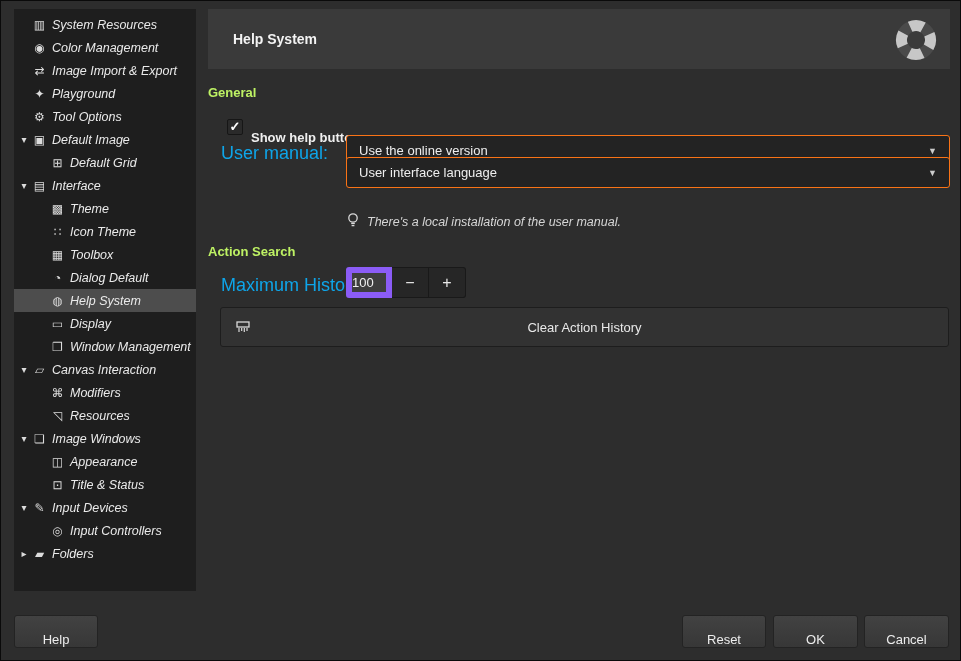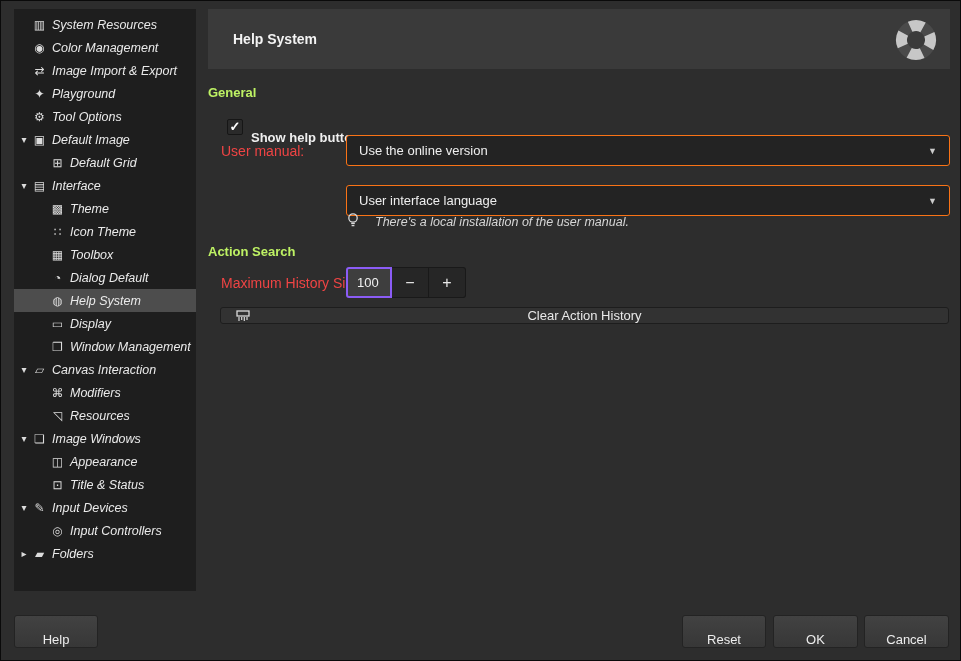--- a/index.html
+++ b/index.html
@@ -44,50 +44,50 @@
   #general-title { top:84px; }
   #action-search-title { top:243px; }
 
   .checkbox-row { position:absolute; left:226px; top:108px; display:flex; align-items:center; gap:8px; }
   .checkbox {
     width:16px; height:16px; background:#2a2a2a; border:1px solid #161616; border-radius:2px;
     color:#ffffff; font-size:13px; line-height:14px; text-align:center; font-weight:bold;
   }
   .checkbox-label { font-size:13px; color:#efefef; font-weight:bold;margin-top:21px; }
 
-  .field-label { position:absolute; left:220px; font-size:14px; color:#ef4444; }
+  .field-label { position:absolute; left:220px; font-size:18px; color:#0ea5e9; }
   #user-manual-label { top:142px; }
   #max-history-label { top:274px; }
 
   .dropdown {
     position:absolute; left:345px; width:604px; height:31px;
     background:#232323; border:1px solid #f97316; border-radius:3px;
     display:flex; align-items:center; padding:0 12px; font-size:13px; color:#eeeeee;
   }
   #dropdown-user-manual { top:134px; }
-  #dropdown-language { top:184px; }
+  #dropdown-language { top:156px; }
   .chev { margin-left:auto; font-size:9px; color:#cccccc; }
 
   .hint-row { position:absolute; left:345px; top:211px; display:flex; align-items:center; gap:7px; }
-  .hint-text { font-size:12.5px; font-style:italic; color:#d6d6d6;margin-left:8px; }
+  .hint-text { font-size:12.5px; font-style:italic; color:#d6d6d6; }
 
   .spin { position:absolute; left:345px; top:266px; height:31px; display:flex; }
   .spin-value {
-    width:46px; background:#3e3e3e; border:2px solid #8b5cf6; border-radius:3px 0 0 3px;
-    display:flex; align-items:center; padding-left:9px; font-size:13px; color:#f0f0f0;
+    width:46px; background:#3e3e3e; border:6px solid #8b5cf6; border-radius:3px 0 0 3px;
+    display:flex; align-items:center; padding-left:0; font-size:13px; color:#f0f0f0;
   }
   .spin-btn {
     width:37px; background:#262626; border:1px solid #191919; border-left:none;
     color:#e9e9e9; font-size:16px; display:flex; align-items:center; justify-content:center;
     cursor:default;
   }
   .spin-btn.plus { border-radius:0 3px 3px 0; }
 
   .clear-btn {
-    position:absolute; left:219px; top:306px; width:729px; height:17px;
+    position:absolute; left:219px; top:306px; width:729px; height:40px;
     background:#323232; border:1px solid #1d1d1d; border-radius:3px;
     display:flex; align-items:center; font-size:13px; color:#e9e9e9; cursor:default;
   }
   .clear-btn .btn-icon { position:absolute; left:14px; display:flex; }
   .clear-btn .btn-label { flex:1; text-align:center; }
 
   
   .btn {
     position:absolute; top:614px; height:33px;
     background:linear-gradient(#424242,#373737);

